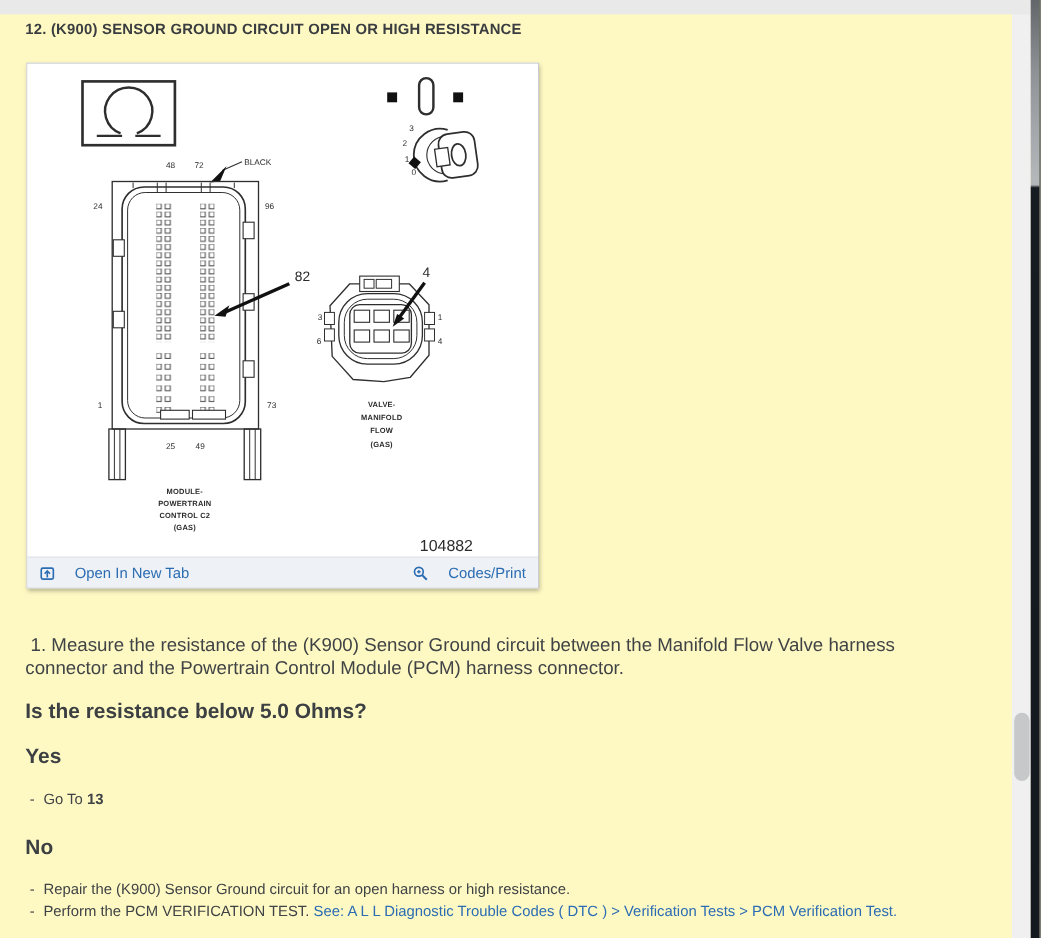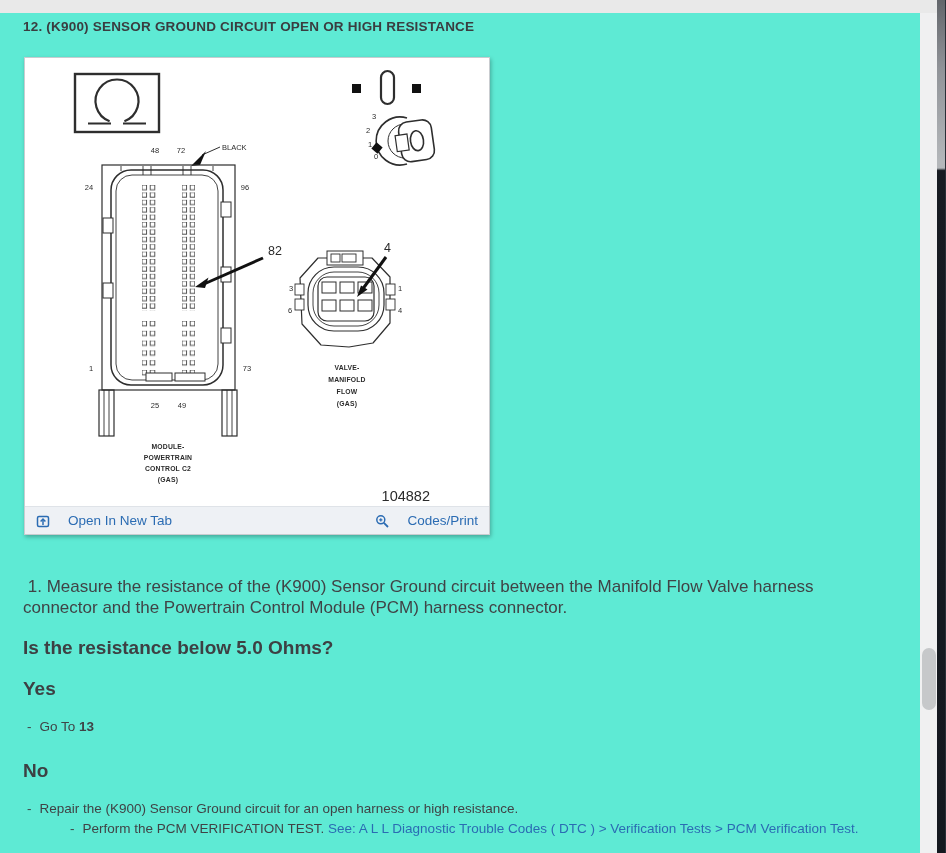--- a/index.html
+++ b/index.html
@@ -1,18 +1,18 @@
 <!DOCTYPE html>
 <html><head>
 <meta charset="utf-8">
 <style>
   * { margin:0; padding:0; box-sizing:border-box; }
   html,body { width:946px; height:853px; }
   body { font-family:"Liberation Sans", sans-serif; background:#ffffff; position:relative; overflow:hidden; color:#404346; }
-  .screen { position:absolute; inset:0; width:946px; height:853px; background:#5eead4; }
+  .screen { position:absolute; inset:0; width:946px; height:853px; background:#fef9c3; }
 
   .top-strip { position:absolute; left:0; top:0; width:937px; height:13px; background:#e9e9e9; z-index:5; }
 
   .title { position:absolute; left:23px; top:19px; font-size:13.5px; font-weight:bold; color:#3a3d40; letter-spacing:.2px; }
 
   
   .figure-card { position:absolute; left:24px; top:57px; width:466px; height:478px; background:#fff;
                  border:1px solid #c9ccd0; box-shadow:1px 2px 4px rgba(0,0,0,.28); }
   .figure-canvas { position:absolute; left:0; top:0; width:464px; height:448px; background:#fff; }
   .figure-footer { position:absolute; left:0; bottom:0; width:464px; height:28px; background:#eef1f5;
@@ -26,21 +26,21 @@
   p.action { position:absolute; left:27px; font-size:13.5px; color:#404346; }
   .bullet { display:inline-block; margin-right:8px; }
   .blue-link { color:#2b6cb3; text-decoration:none; cursor:pointer; }
   .bstep { font-weight:bold; }
 
   .q-question { top:637px; }
   .q-yes { top:678px; }
   .a-goto { top:719px; }
   .q-no { top:760px; }
   .a-repair { top:801px; }
-  .a-perform { top:821px;margin-left:43px; }
+  .a-perform { top:821px; }
 
   
   .scroll-gutter { position:absolute; left:920px; top:0; width:17px; height:853px; background:#f0f0f1; z-index:4; }
   .scroll-thumb { position:absolute; left:1.5px; top:648px; width:14px; height:62px; background:#c6c8ca; border-radius:7px; }
   .dark-edge { position:absolute; left:937px; top:0; width:9px; height:853px; z-index:6;
                background:linear-gradient(180deg,#63666b 0%,#909398 8%,#b4b7ba 19%,#b4b7ba 19.7%,#171b22 20%,#14181f 100%);
                border-right:1.5px solid #2a2f37; }
 
   
   svg text { font-family:"Liberation Sans", sans-serif; fill:#2b2b2b; }

